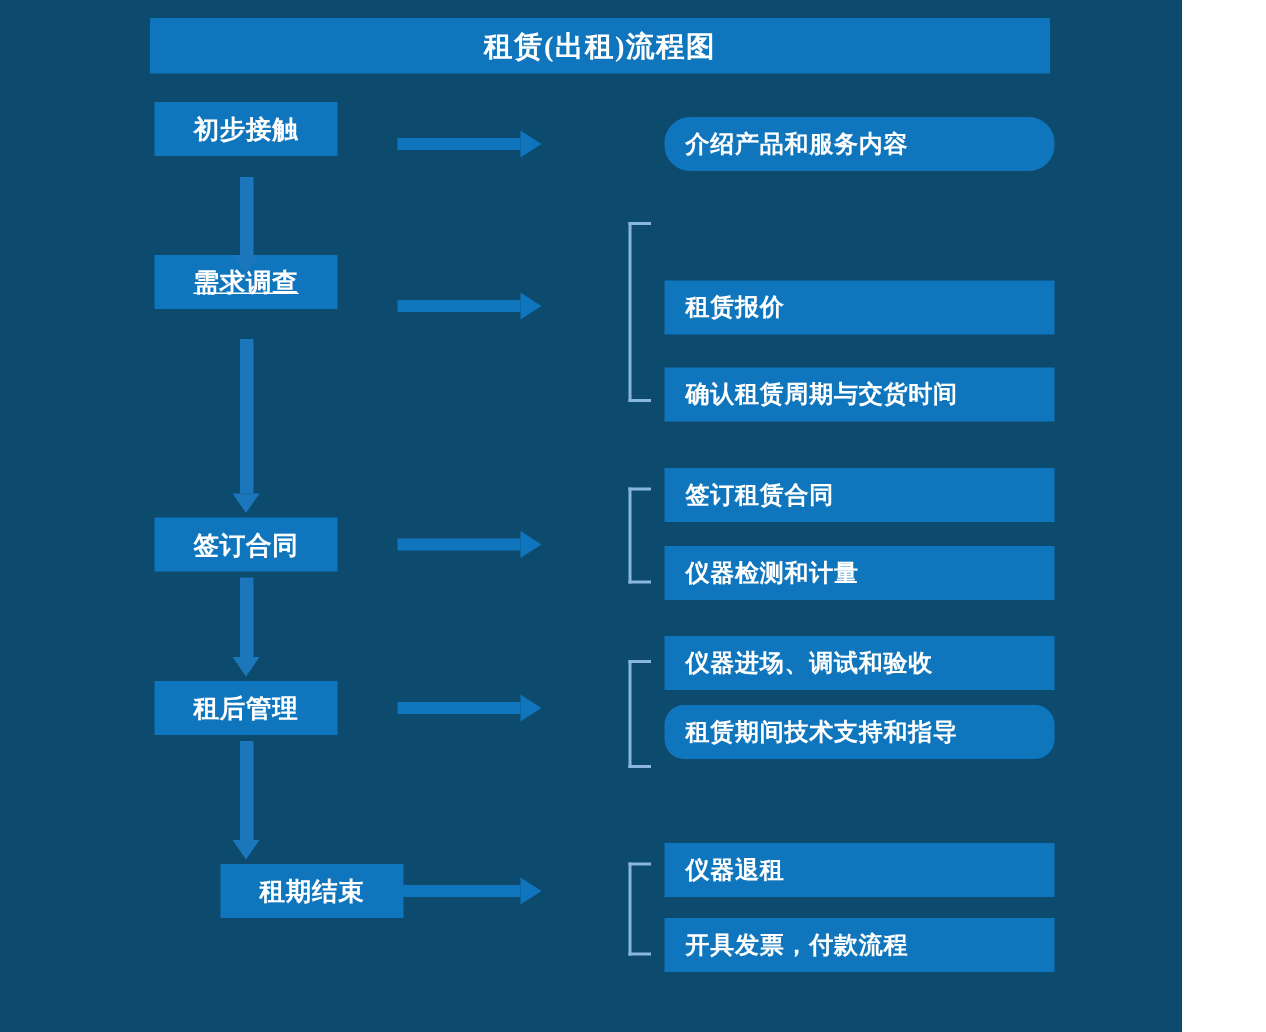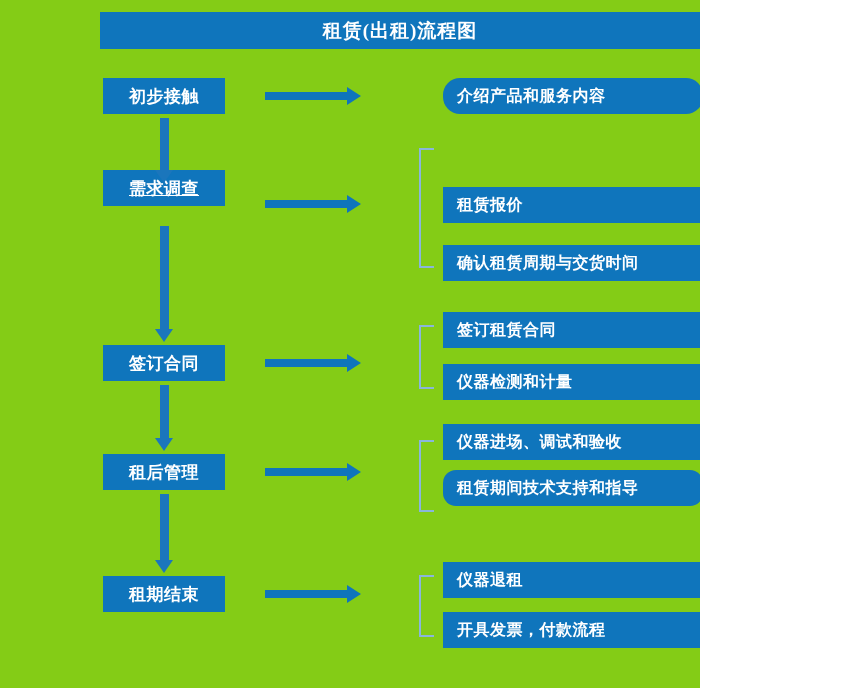--- a/index.html
+++ b/index.html
@@ -5,25 +5,24 @@
   html, body {
     margin: 0;
     padding: 0;
     background: #ffffff;
   }
   body {
     font-family: "Liberation Serif", "DejaVu Serif", serif;
   }
   #canvas {
     position: relative;
-    width: 688px;
+    width: 788px;
     height: 688px;
-    background: #84cc16;
+    background: #0c4a6e;
     overflow: hidden;
-    padding-left: 12px;
   }
   .box {
     position: absolute;
     background: #0F75BC;
     color: #ffffff;
     font-weight: bold;
     display: flex;
     align-items: center;
     box-sizing: border-box;
     letter-spacing: 0.5px;
@@ -101,25 +100,25 @@
     box-sizing: border-box;
   }
 </style>
 </head>
 <body>
 
 <div id="canvas">
 
   <div class="title-bar">租赁(出租)流程图</div>
 
-  <div class="box stage-box" style="top:78px;">初步接触</div>
+  <div class="box stage-box" style="top:68px;">初步接触</div>
   <div class="box stage-box" style="top:170px;text-decoration:underline;">需求调查</div>
   <div class="box stage-box" style="top:454px;">租后管理</div>
   <div class="box stage-box" style="top:345px;">签订合同</div>
-  <div class="box stage-box" style="top:576px;">租期结束</div>
+  <div class="box stage-box" style="top:576px;margin-left:44px;">租期结束</div>
 
   <div class="v-arrow" style="top:118px; height:52px;"></div>
   <div class="v-arrow-head" style="top:170px;"></div>
 
   <div class="v-arrow" style="top:226px; height:103px;"></div>
   <div class="v-arrow-head" style="top:329px;"></div>
 
   <div class="v-arrow" style="top:385px; height:53px;"></div>
   <div class="v-arrow-head" style="top:438px;"></div>
 

